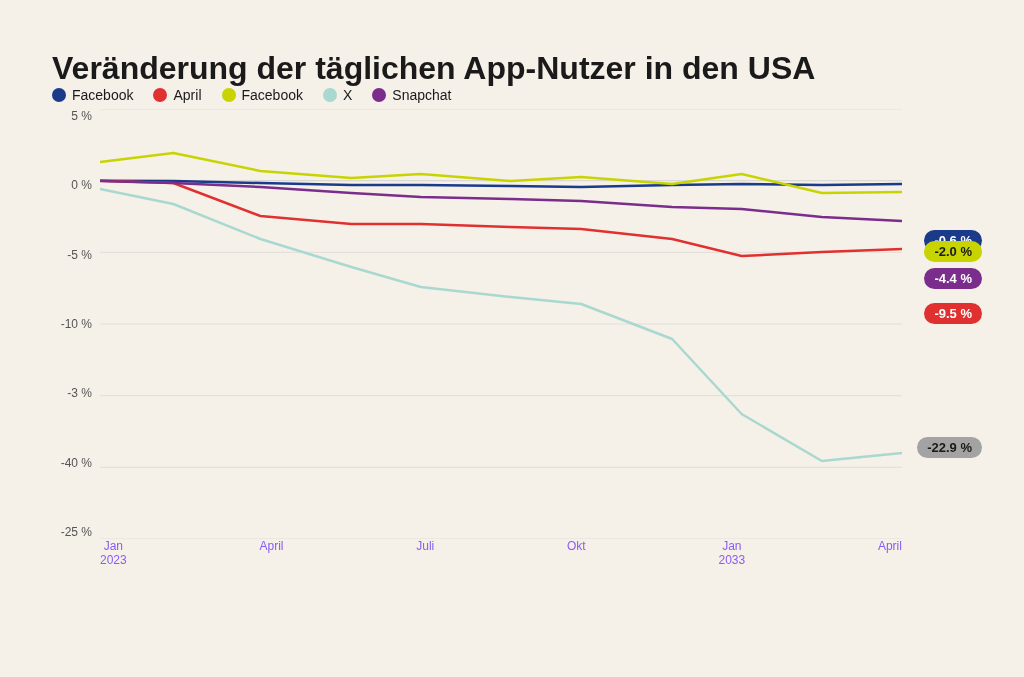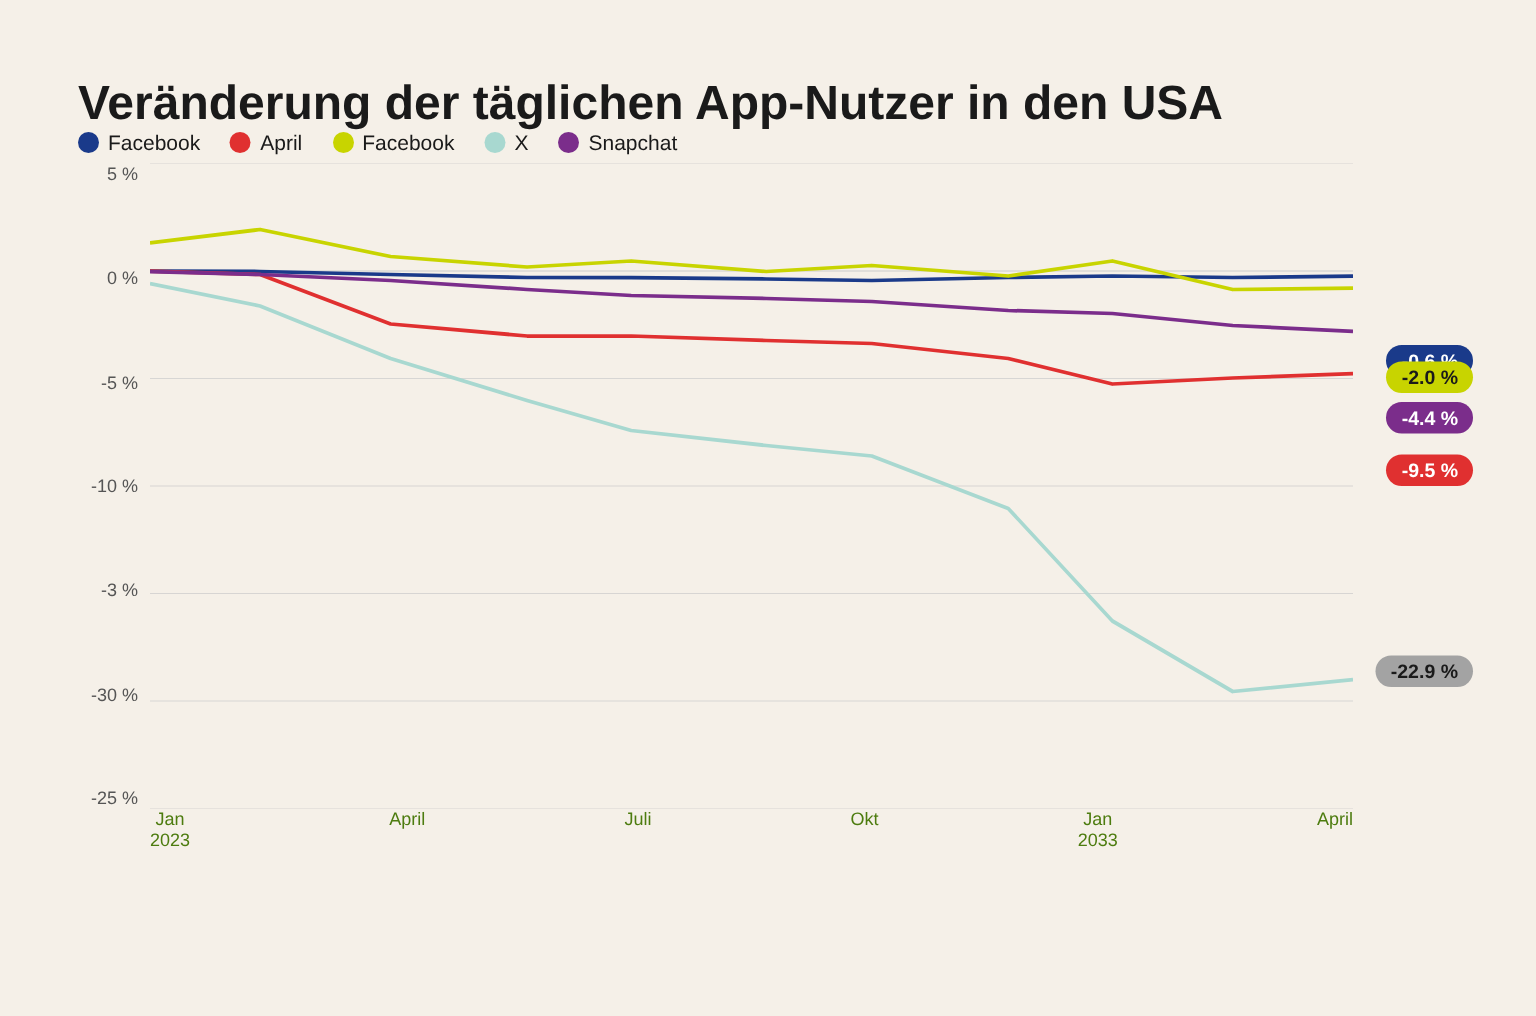--- a/index.html
+++ b/index.html
@@ -70,21 +70,21 @@
       padding-right: 8px;
     }
     .x-axis-labels {
       display: flex;
       position: absolute;
       bottom: -28px;
       left: 48px;
       right: 80px;
       justify-content: space-between;
       font-size: 12px;
-      color: #4d7c0f;
+      color: #8b5cf6;
       font-family: Arial, sans-serif;
     }
     .x-axis-label {
       text-align: center;
     }
     .chart-svg-wrap {
       position: absolute;
       left: 48px;
       top: 0;
       right: 80px;
@@ -134,21 +134,21 @@
   </div>
 
   <div class="chart-area">
 
     <div class="y-axis-labels">
       <span>5 %</span>
       <span>0 %</span>
       <span>-5 %</span>
       <span>-10 %</span>
       <span>-3 %</span>
-      <span>-30 %</span>
+      <span>-40 %</span>
       <span>-25 %</span>
     </div>
 
     <div class="chart-svg-wrap">
       <svg width="100%" height="100%" viewBox="0 0 820 430" preserveAspectRatio="none">
 
         <line x1="0" y1="0" x2="820" y2="0" stroke="#ccc" stroke-width="0.5"></line>
         <line x1="0" y1="71.67" x2="820" y2="71.67" stroke="#ccc" stroke-width="0.8"></line>
         <line x1="0" y1="143.33" x2="820" y2="143.33" stroke="#ccc" stroke-width="0.5"></line>
         <line x1="0" y1="215" x2="820" y2="215" stroke="#ccc" stroke-width="0.5"></line>

